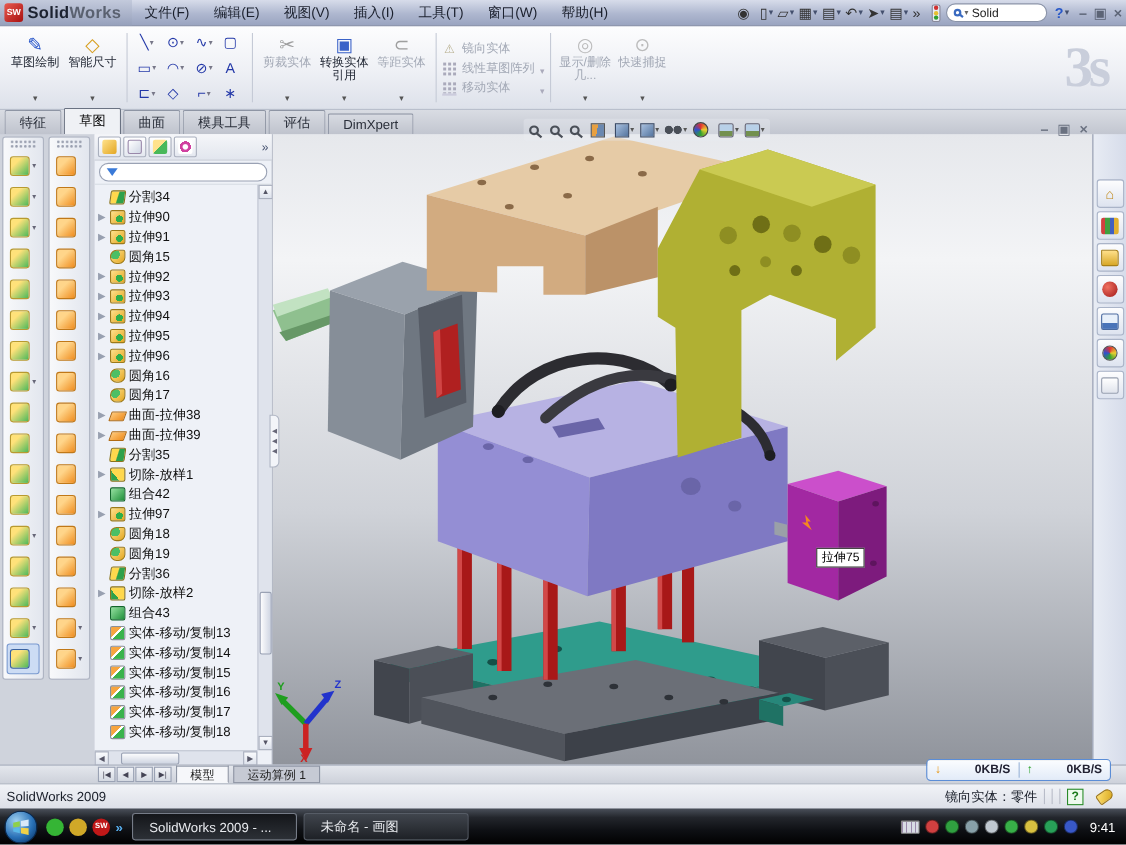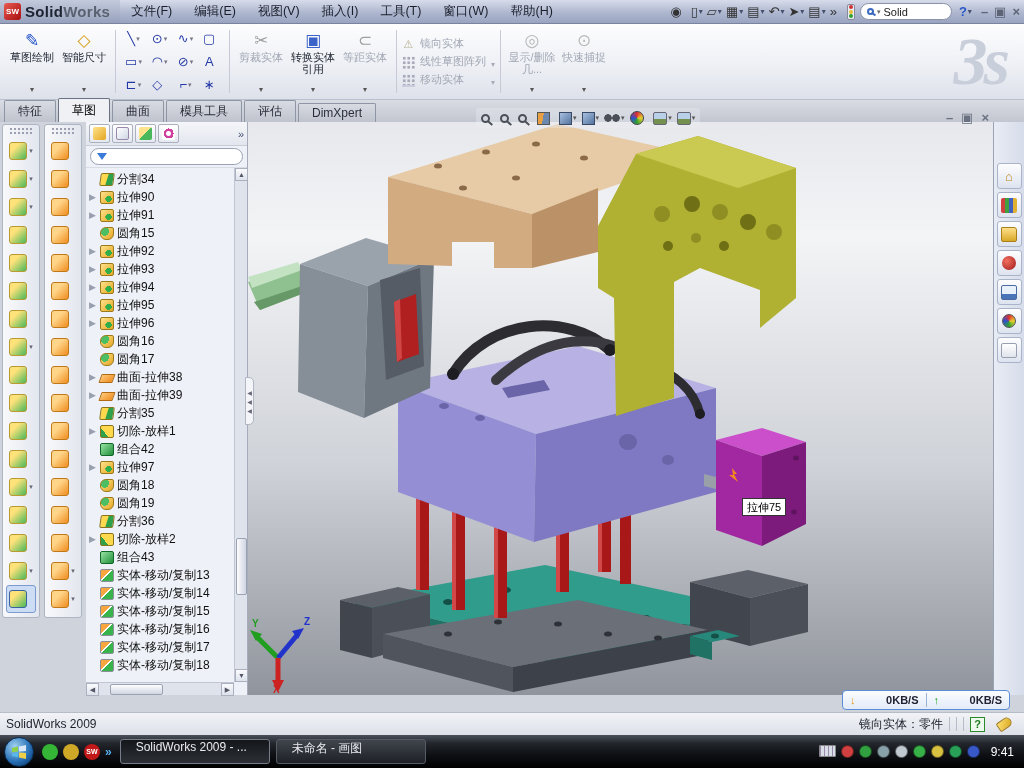--- a/index.html
+++ b/index.html
@@ -63,21 +63,21 @@
   .sgi em{font-style:normal;font-size:7px;color:#778}
   #stackcol{display:flex;flex-direction:column;justify-content:center;gap:3px}
   .srow{display:flex;align-items:flex-end;gap:5px;font-size:11px;color:#a2a8b5;height:15px}
   .srow .sic{width:13px;height:13px;display:inline-flex;align-items:center;justify-content:center;
     font-size:11px;color:#b0b4be;font-style:normal}
   .sic.ic-mirror-entities::before{content:"⚠";color:#b8b090}
   .sic.ic-linear-pattern{background:radial-gradient(circle,#aab 1.3px,transparent 1.5px);background-size:4.5px 4.5px}
   .sic.ic-move-entities{background:radial-gradient(circle,#aab 1.3px,transparent 1.5px);background-size:4.5px 4.5px;border-bottom:2px solid #ccd}
   .srow em{font-style:normal;font-size:8px;color:#aab;margin-left:auto}
   #watermark{margin-left:auto;margin-right:18px;align-self:center;font-family:"Liberation Serif",serif;
-    font-style:italic;font-weight:bold;font-size:68px;color:#c9cedb;letter-spacing:-4px;user-select:none}
+    font-weight:bold;font-size:52px;color:#c9cedb;letter-spacing:-4px;user-select:none}
 
   
   #tabbar{position:absolute;left:0;top:100px;width:1024px;height:22px;
     background:linear-gradient(180deg,#d9dce3,#c2c6d0);display:flex;align-items:flex-end;padding-left:4px}
   .ctab{margin-right:2px;padding:2px 13px 2px;font-size:12px;color:#2a2f3a;
     background:linear-gradient(180deg,#d8dbe2,#bfc3cd);border:1px solid #8e95a4;border-bottom:none;border-radius:2px 2px 0 0}
   .ctab.active{background:#eff1f5;padding:3px 13px;color:#000;border-color:#6a7282}
 
   
   #sidebar{position:absolute;left:0;top:122px;width:86px;height:573px}
@@ -203,25 +203,25 @@
   #taskbar{position:absolute;left:0;top:735px;width:1024px;height:33px;
     background:linear-gradient(180deg,#4a505a 0%,#23262c 25%,#0e1014 60%,#000 100%);
     display:flex;align-items:center;padding:0 4px;gap:4px}
   #startorb{width:30px;height:30px;border-radius:50%;flex:none;
     background:radial-gradient(circle at 35% 30%,#9fd0f0,#2a72b8 55%,#0c3a6e 90%);
     border:1px solid #0a2a50;display:flex;align-items:center;justify-content:center}
   #ql{display:flex;align-items:center;gap:5px;padding:0 4px}
   .qlico{width:16px;height:16px;border-radius:50%;display:flex;align-items:center;justify-content:center;
     color:#fff;font-size:7px;font-weight:bold}
   #ql .chev{color:#58b0f0;font-size:12px;font-weight:bold}
-  .taskbtn{height:25px;display:flex;align-items:flex-start;gap:6px;padding:0 9px;min-width:150px;
+  .taskbtn{height:25px;display:flex;align-items:center;gap:6px;padding:0 9px;min-width:150px;
     border:1px solid #565c66;border-radius:3px;color:#e8eaee;font-size:12px;
     background:linear-gradient(#40454d,#1e2126)}
   .taskbtn.active{background:linear-gradient(#14161a,#2c3036);border-color:#767c88}
-  #tray{margin-left:auto;display:flex;gap:5px;padding-right:6px}
+  #tray{margin-left:auto;display:flex;align-items:center;gap:5px;padding-right:6px}
   .kbd{width:17px;height:12px;background:#d8dce4;border:1px solid #888;border-radius:1px;
     background-image:repeating-linear-gradient(90deg,#98a 0 1px,transparent 1px 4px)}
   .trayico{width:13px;height:13px;border-radius:50%;border:1px solid rgba(0,0,0,.5)}
   #clock{color:#fff;font-size:12px;margin-left:6px}
 </style>
 </head>
 <body>
 
 <div id="app">
 
@@ -1078,20 +1078,34 @@
 
       <div class="tpbtn">
         <i class="tpic ic-ball tp-ball ball"></i>
       </div>
 
       <div class="tpbtn">
         <i class="tpic ic-props tp-props props"></i>
       </div>
     </div>
 
+  <div id="bottomtabs">
+    <span style="display:flex">
+
+    <span class="navbtn">|◀</span>
+        <span class="navbtn">◀</span>
+        <span class="navbtn">▶</span>
+        <span class="navbtn">▶|</span>
+      </span>
+    <span style="display:flex">
+
+    <span class="dtab active">模型</span>
+        <span class="dtab">运动算例 1</span>
+      </span>
+  </div>
 
   <div id="statusbar">
     <span>SolidWorks 2009</span>
     <div id="statusright">
       <span>镜向实体：零件</span>
       <span class="ssep"></span>
         <span class="ssep"></span>
         <span class="ssep"></span>
       <span class="helpbox">?</span>
       <span class="tagicon"></span>

